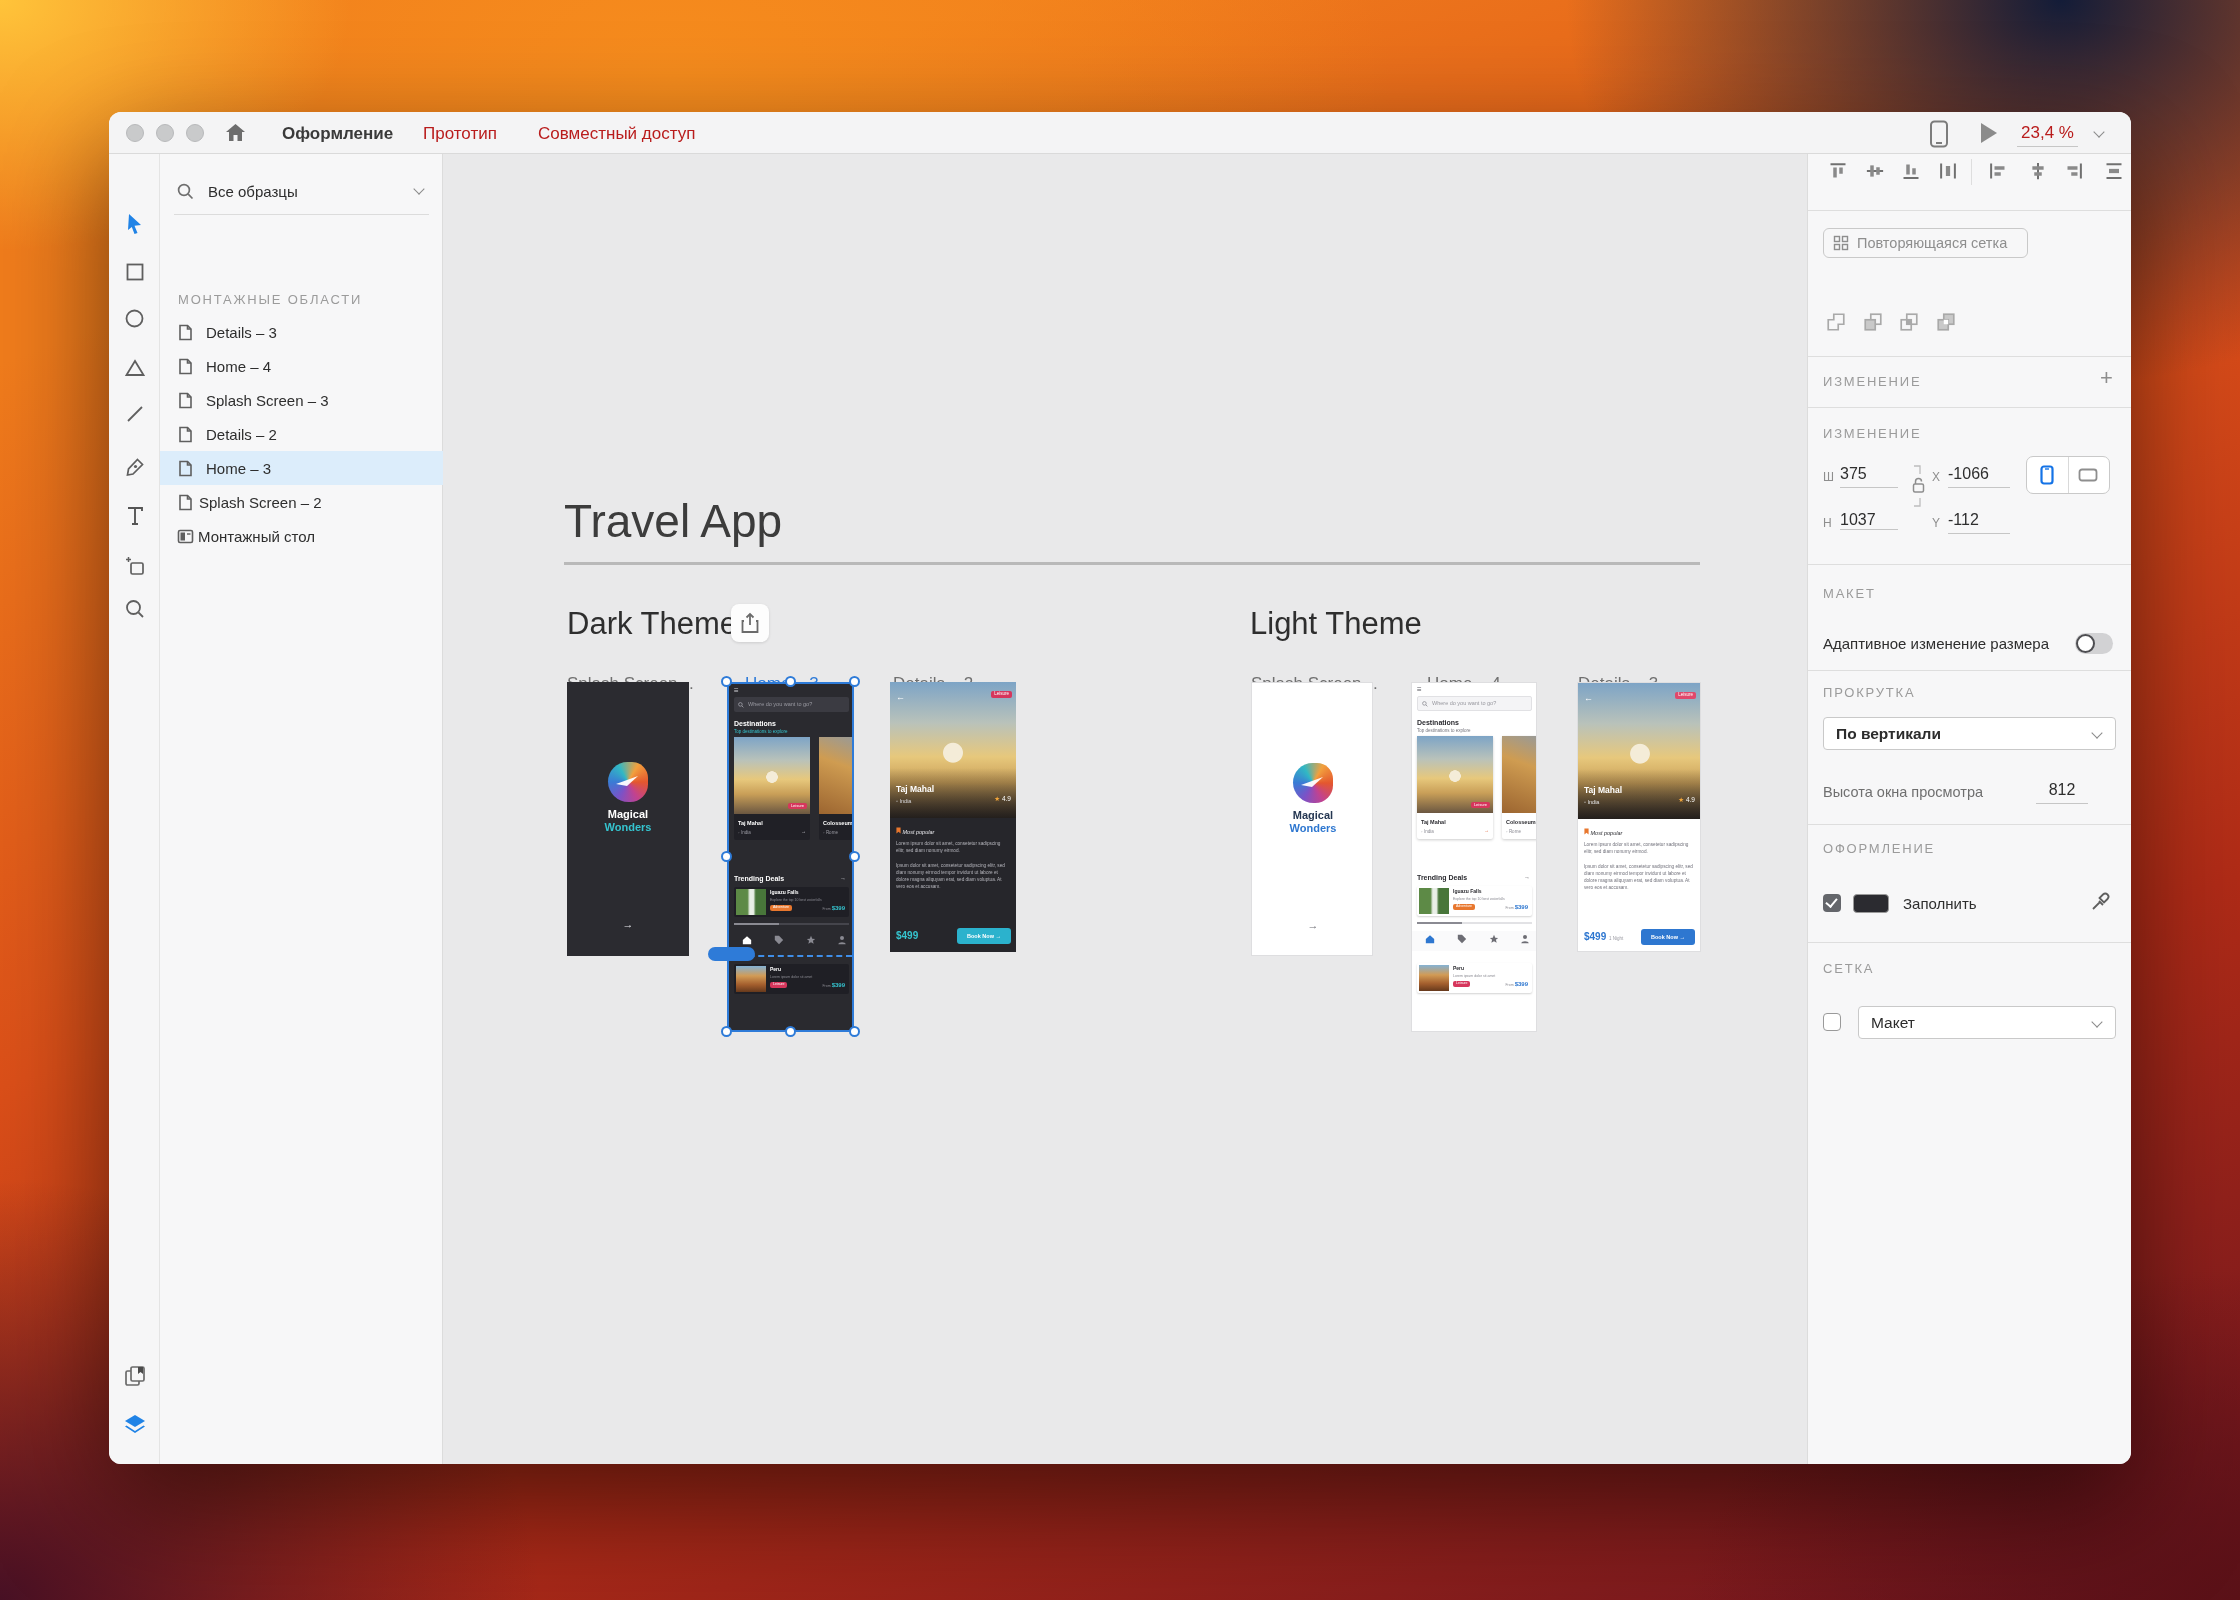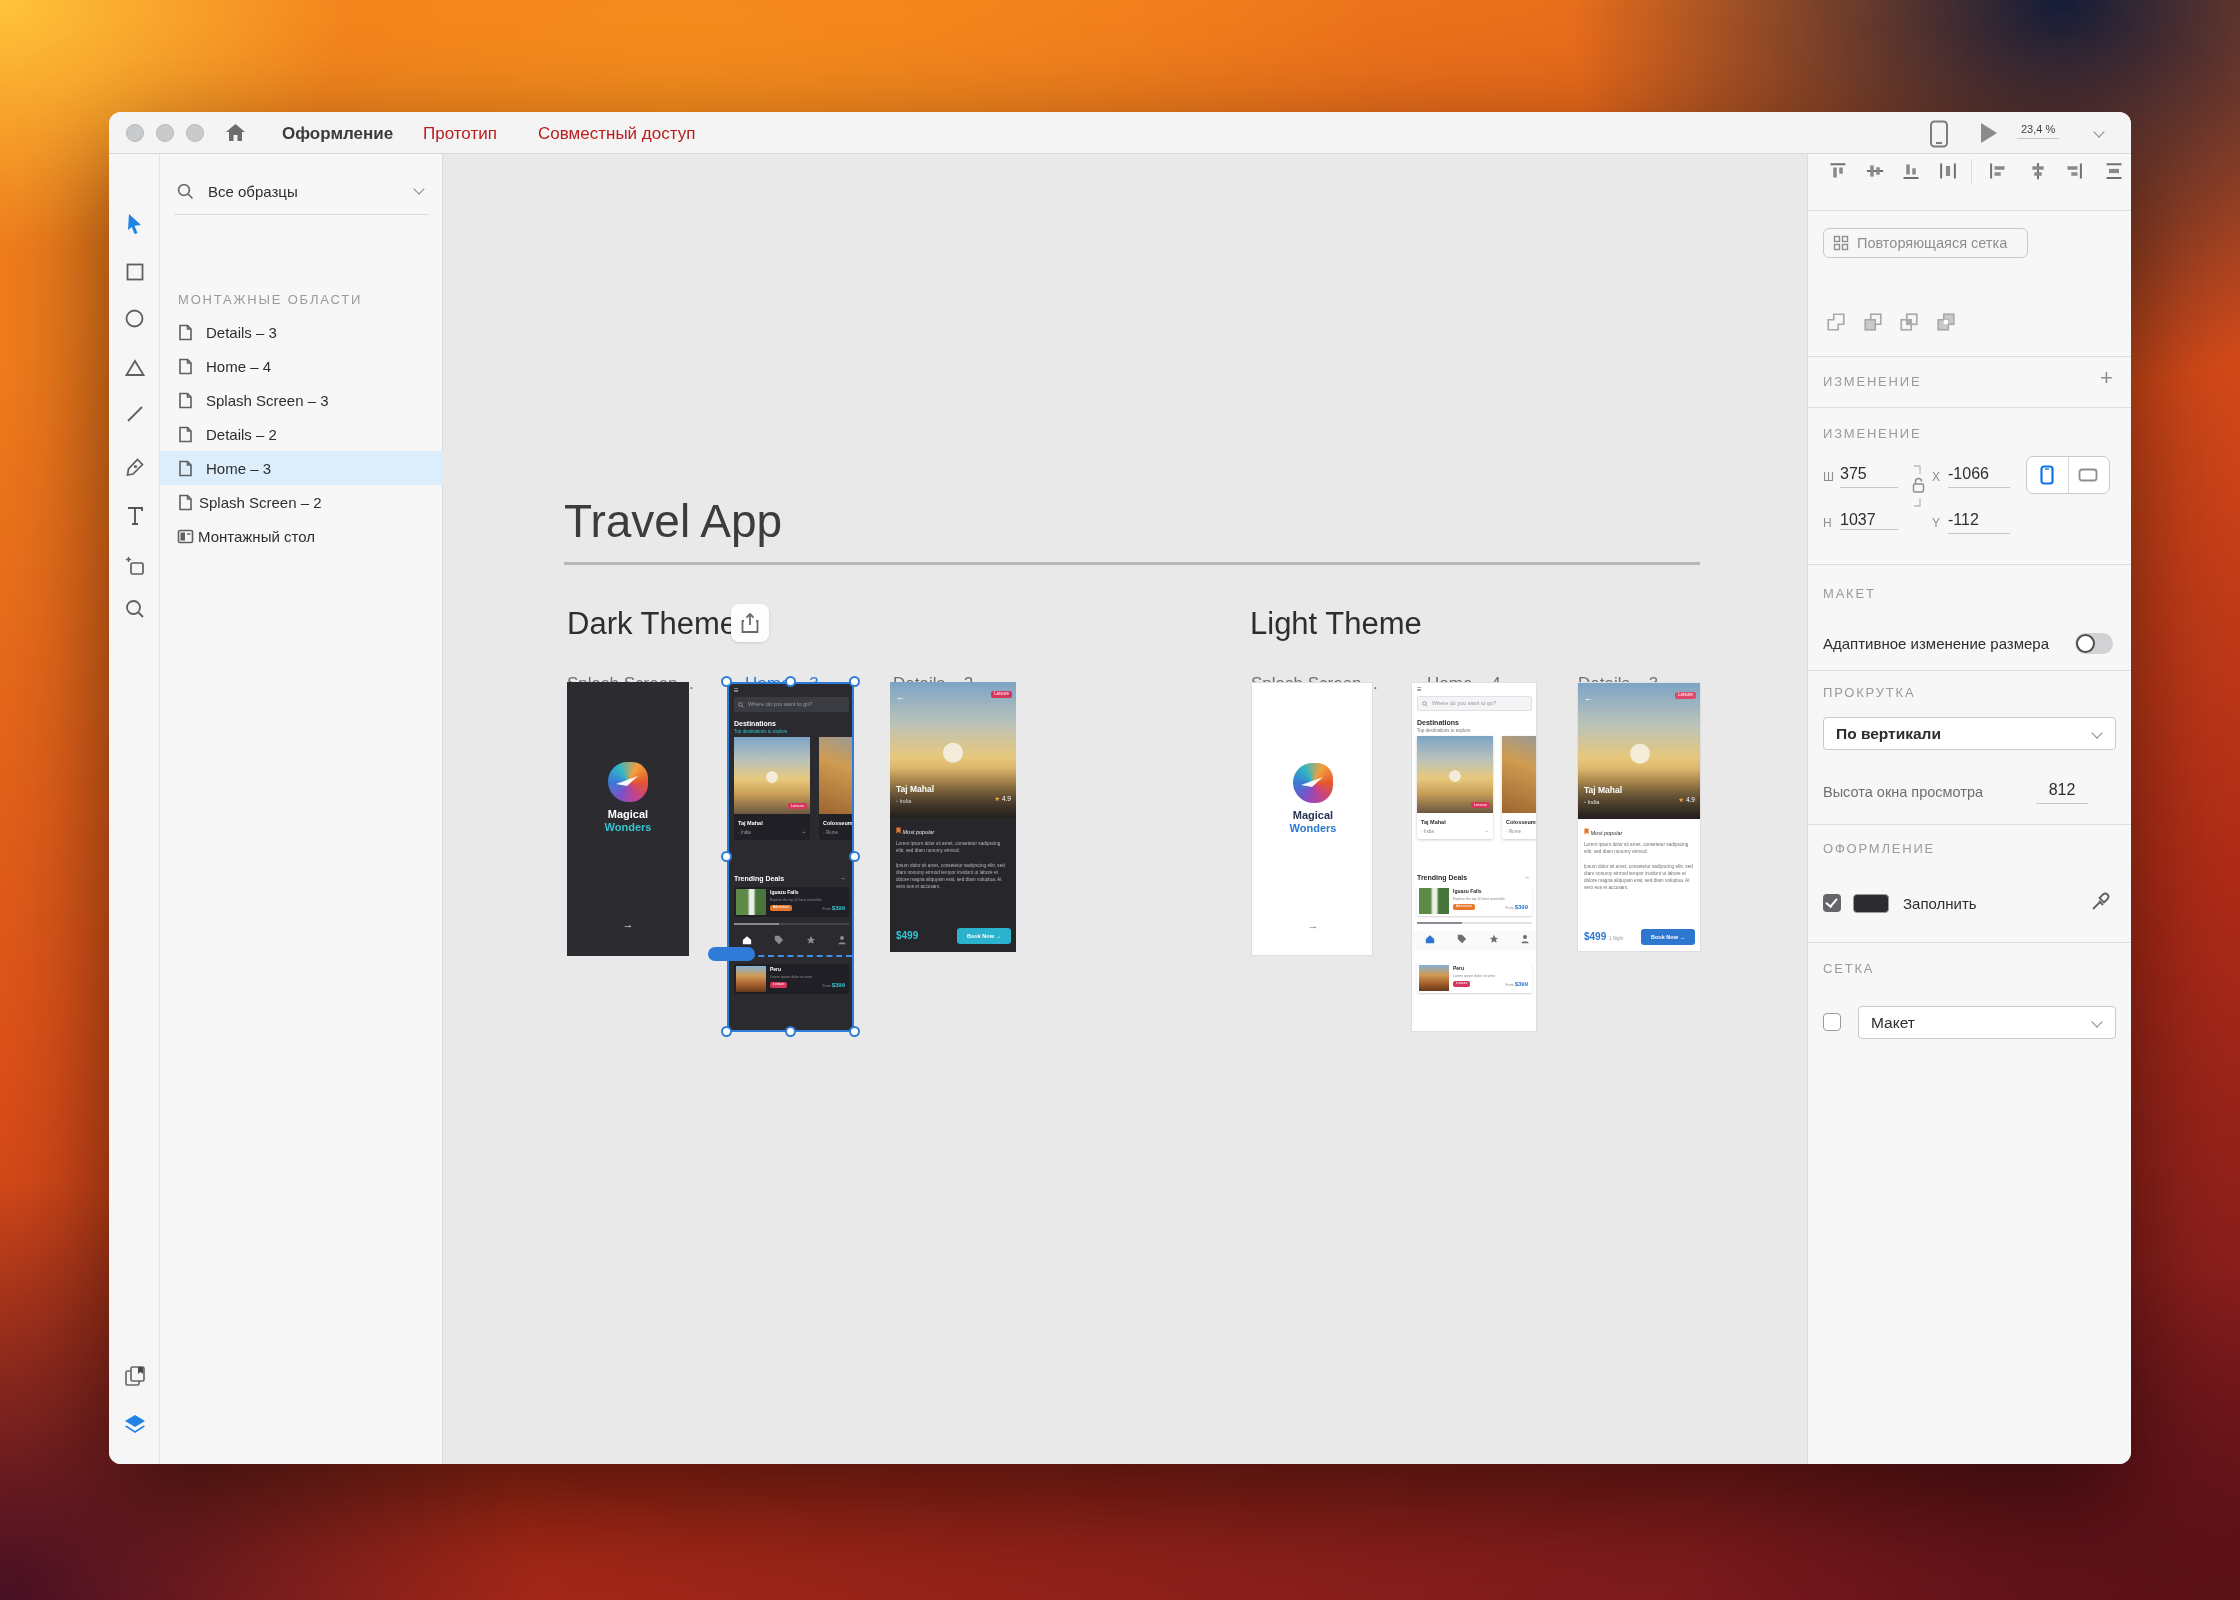--- a/index.html
+++ b/index.html
@@ -74,21 +74,21 @@
     <span class="tb-tab active" style="left:173px">Оформление</span>
     <span class="tb-tab" style="left:314px">Прототип</span>
     <span class="tb-tab" style="left:429px">Совместный доступ</span>
     <span class="abs" style="left:1820px;top:8px">
       <svg width="20" height="28" viewBox="0 0 20 28">
             <rect x="2" y="1.5" width="16" height="25" rx="3.5" fill="none" stroke="#7c7c7c" stroke-width="2"></rect>
             <line x1="7" y1="23" x2="13" y2="23" stroke="#7c7c7c" stroke-width="1.8"></line>
           </svg>
     </span>
     <span class="abs" style="left:1872px;top:11px;width:0;height:0;border-left:16px solid #8b8b8b;border-top:10px solid transparent;border-bottom:10px solid transparent"></span>
-    <span class="abs uline" style="left:1908px;top:11px;padding:0 4px 3px 4px;font-size:11px;color:#404040">23,4 %</span>
+    <span class="abs uline" style="left:1908px;top:11px;padding:0 4px 3px 4px;font-size:17px;color:#b91c1c">23,4 %</span>
     <span class="chev" style="position:absolute;left:1986px;top:16px"></span>
   </div>
 
   <div class="toolrail">
     <div class="tool" style="top:53px">
           <svg width="20" height="22" viewBox="0 0 20 22">
             <path d="M4 1 L16 12 L9.5 12.8 L12.5 20 L9.5 21 L6.8 14 L3 17 Z" fill="#2083e6"></path>
           </svg>
         </div>
     <div class="tool" style="top:101px">

